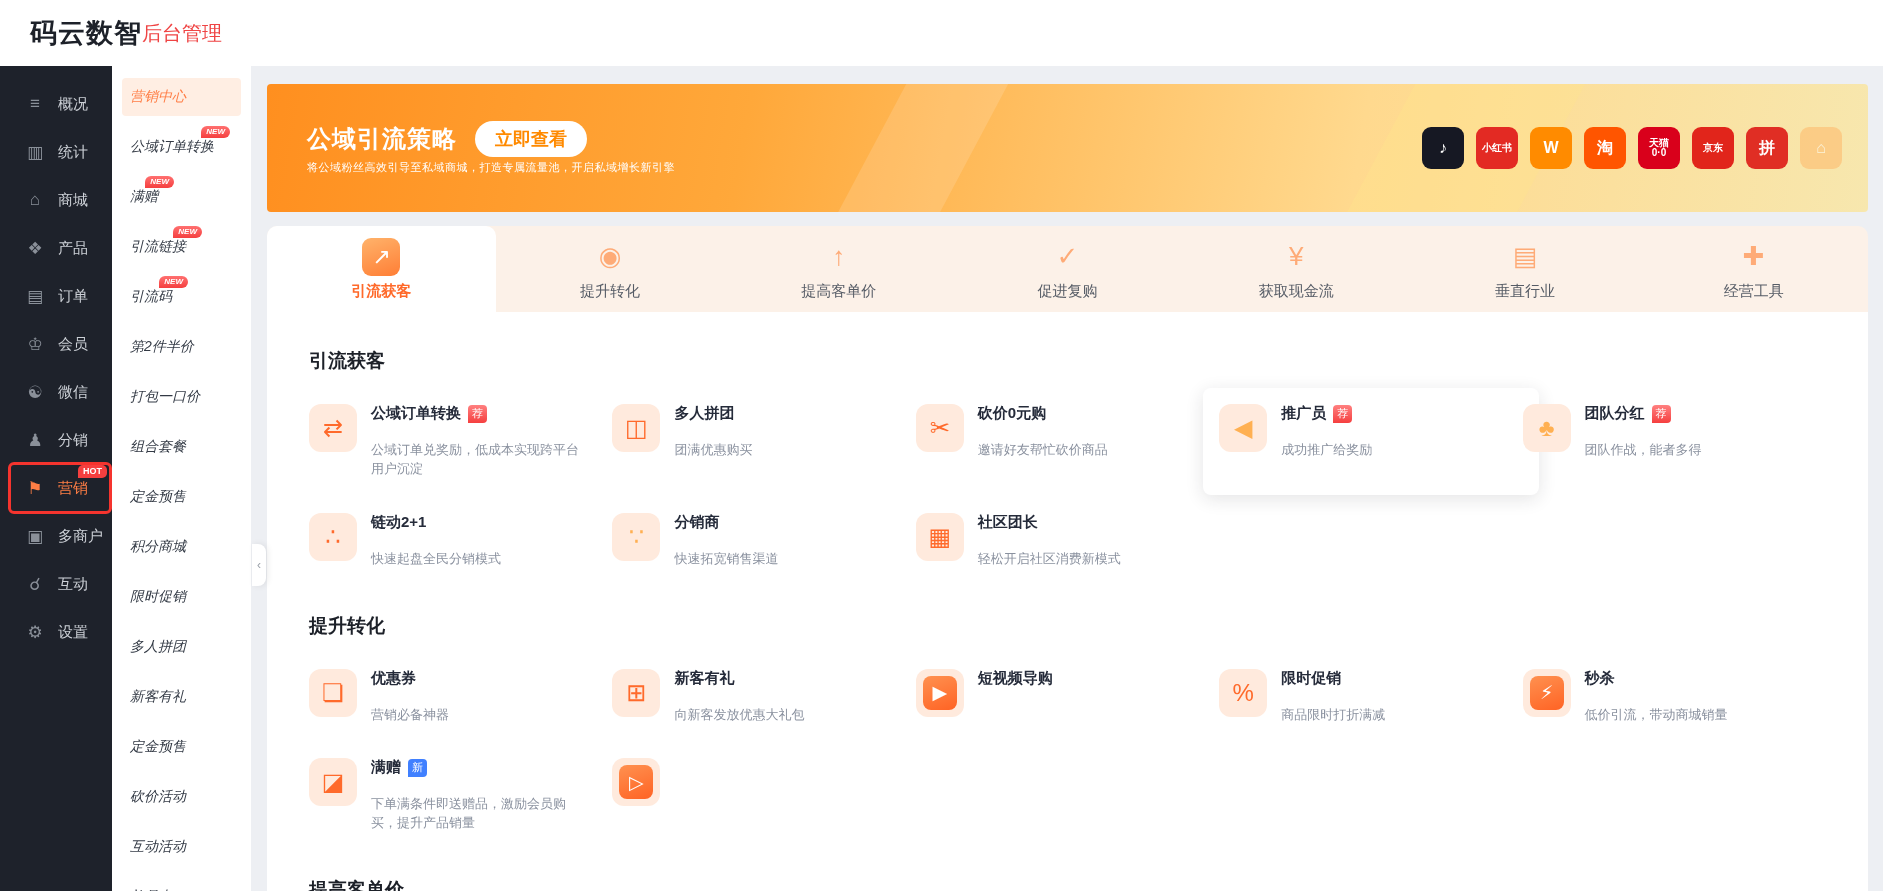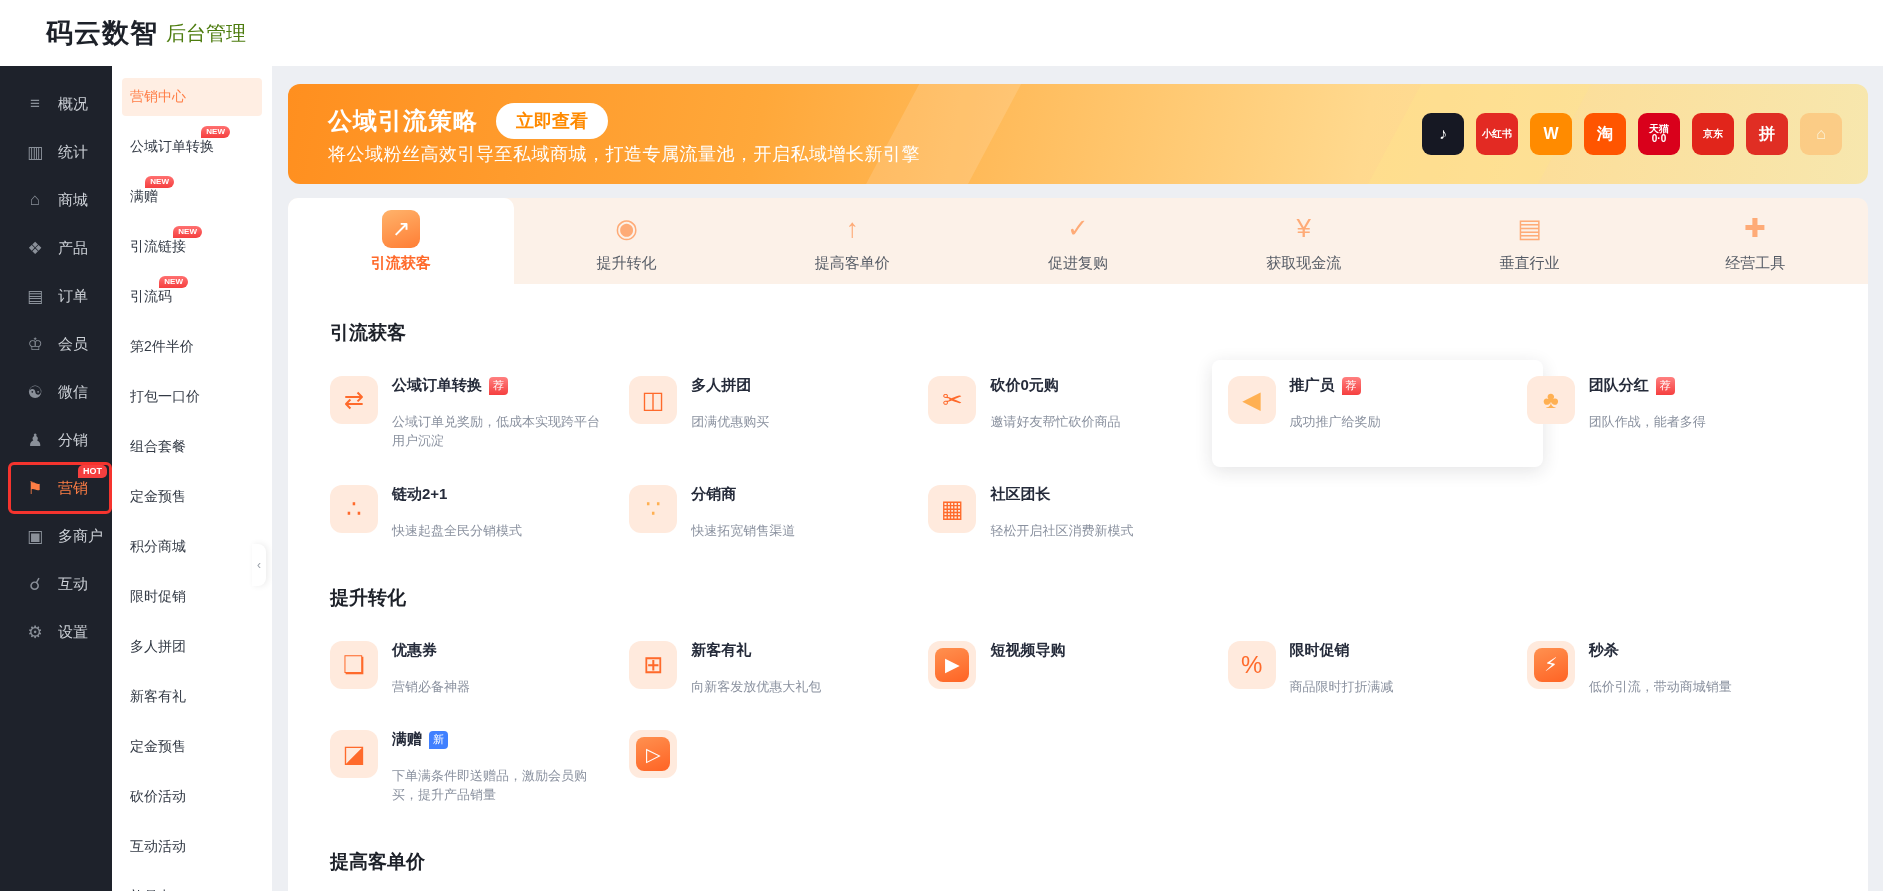--- a/index.html
+++ b/index.html
@@ -1,68 +1,68 @@
 <!DOCTYPE html>
 <html><head>
 <meta charset="utf-8">
 <style>
   * { margin:0; padding:0; box-sizing:border-box; }
   html,body { width:1883px; height:891px; overflow:hidden; background:#fff;
     font-family:"Liberation Sans","DejaVu Sans",sans-serif; }
 
   
   .header { height:66px; display:flex; align-items:center; padding-left:30px; background:#fff; }
-  .logo { font-size:27px; font-weight:900; color:#1d2129; letter-spacing:1px;margin-left:16px; }
-  .logo-sub { font-size:20px; color:#4d7c0f; margin-left:8px; }
+  .logo { font-size:27px; font-weight:900; color:#1d2129; letter-spacing:1px; }
+  .logo-sub { font-size:20px; color:#ef4444; margin-left:0; }
 
   
   .app-body { display:flex; height:825px; position:relative; }
 
   
   .rail { width:112px; background:#1e222b; padding-top:14px; flex-shrink:0; }
   .rail-item { height:48px; display:flex; align-items:center; padding-left:24px; cursor:pointer; }
   .rail-icon { width:22px; font-size:17px; color:#8a9099; text-align:center; flex-shrink:0; }
   .rail-label { font-size:15px; color:#ccd0d6; margin-left:12px; position:relative; white-space:nowrap; }
   .rail-item.active .rail-icon, .rail-item.active .rail-label { color:#ff7e45; }
   .badge-hot { position:absolute; top:-14px; left:20px; background:#f53f3f; color:#fff;
     font-size:9px; font-weight:bold; padding:1px 5px 2px; border-radius:5px 5px 5px 0; }
 
   
   .annot-box { position:absolute; left:8px; top:396px; width:104px; height:52px;
     border:3px solid #f5342e; border-radius:6px; pointer-events:none; z-index:5; }
 
   
-  .submenu { width:160px; background:#fff; padding:12px 10px 0; flex-shrink:0; overflow:hidden; }
+  .submenu { width:139px; background:#fff; padding:12px 10px 0; flex-shrink:0; overflow:hidden;font-style:italic; }
   .submenu-item { position:relative; font-size:14px; color:#333a45; padding:10px 8px; margin-bottom:12px;
     cursor:pointer; white-space:nowrap; }
   .submenu-item.active { background:#ffeee3; color:#ff7d45; border-radius:4px; }
   .submenu-label { position:relative; display:inline-block; }
   .badge-NEW { position:absolute; top:-12px; right:-16px; background:linear-gradient(180deg,#ff7070,#f53f3f);
     color:#fff; font-size:8px; font-weight:bold; padding:1px 5px 2px; border-radius:6px 6px 6px 0; }
   .collapse-handle { position:absolute; left:252px; top:478px; width:14px; height:42px; background:#fff;
     border-radius:0 8px 8px 0; box-shadow:2px 0 6px rgba(0,0,0,.08); display:flex; align-items:center;
     justify-content:center; color:#9aa0a8; font-size:12px; cursor:pointer; z-index:4; }
 
   
   .main { flex:1; background:#edeff3; padding:18px 15px 0 16px; display:flex; flex-direction:column; }
 
   
-  .banner { height:100px; border-radius:12px; position:relative; overflow:hidden; flex-shrink:0;
+  .banner { height:128px; border-radius:4px; position:relative; overflow:hidden; flex-shrink:0;
     background:linear-gradient(100deg,#ff8f1f 0%,#ffa83a 30%,#ffd98e 68%,#f7e7ae 100%);
     display:flex; align-items:center; padding:0 26px 0 40px; }
   .banner .streak1 { position:absolute; left:38%; top:-60px; width:90px; height:260px;
     background:rgba(255,255,255,.14); transform:rotate(28deg); }
   .banner .streak2 { position:absolute; left:70%; top:-60px; width:150px; height:260px;
     background:rgba(255,230,140,.35); transform:rotate(28deg); }
   .banner-text { position:relative; z-index:2; }
   .banner-title-row { display:flex; align-items:center; }
   .banner-title { font-size:24px; font-weight:bold; color:#fff; letter-spacing:1px; }
   .banner-btn { margin-left:18px; background:#fff; color:#ff8a00; border:none; font-size:18px;
     padding:6px 20px; border-radius:999px; cursor:pointer; font-weight:bold; }
-  .banner-sub { margin-top:3px; font-size:18px; color:#fff; letter-spacing:.5px; }
+  .banner-sub { margin-top:3px; font-size:11px; color:#fff; letter-spacing:.5px; }
   .platforms { position:relative; z-index:2; margin-left:auto; display:flex; gap:12px; align-items:center; }
   .platform { width:42px; height:42px; border-radius:9px; display:flex; align-items:center;
     justify-content:center; color:#fff; font-weight:bold; font-size:16px; text-align:center;
     line-height:1.05; white-space:pre-line; flex-shrink:0; }
   .platform.small { font-size:10px; }
   .platform.faded { opacity:.55; }
 
   
   .tabbar { margin-top:14px; height:86px; background:#fcf1e8; border-radius:10px 10px 0 0;
     display:grid; grid-template-columns:repeat(7,1fr); flex-shrink:0; }

